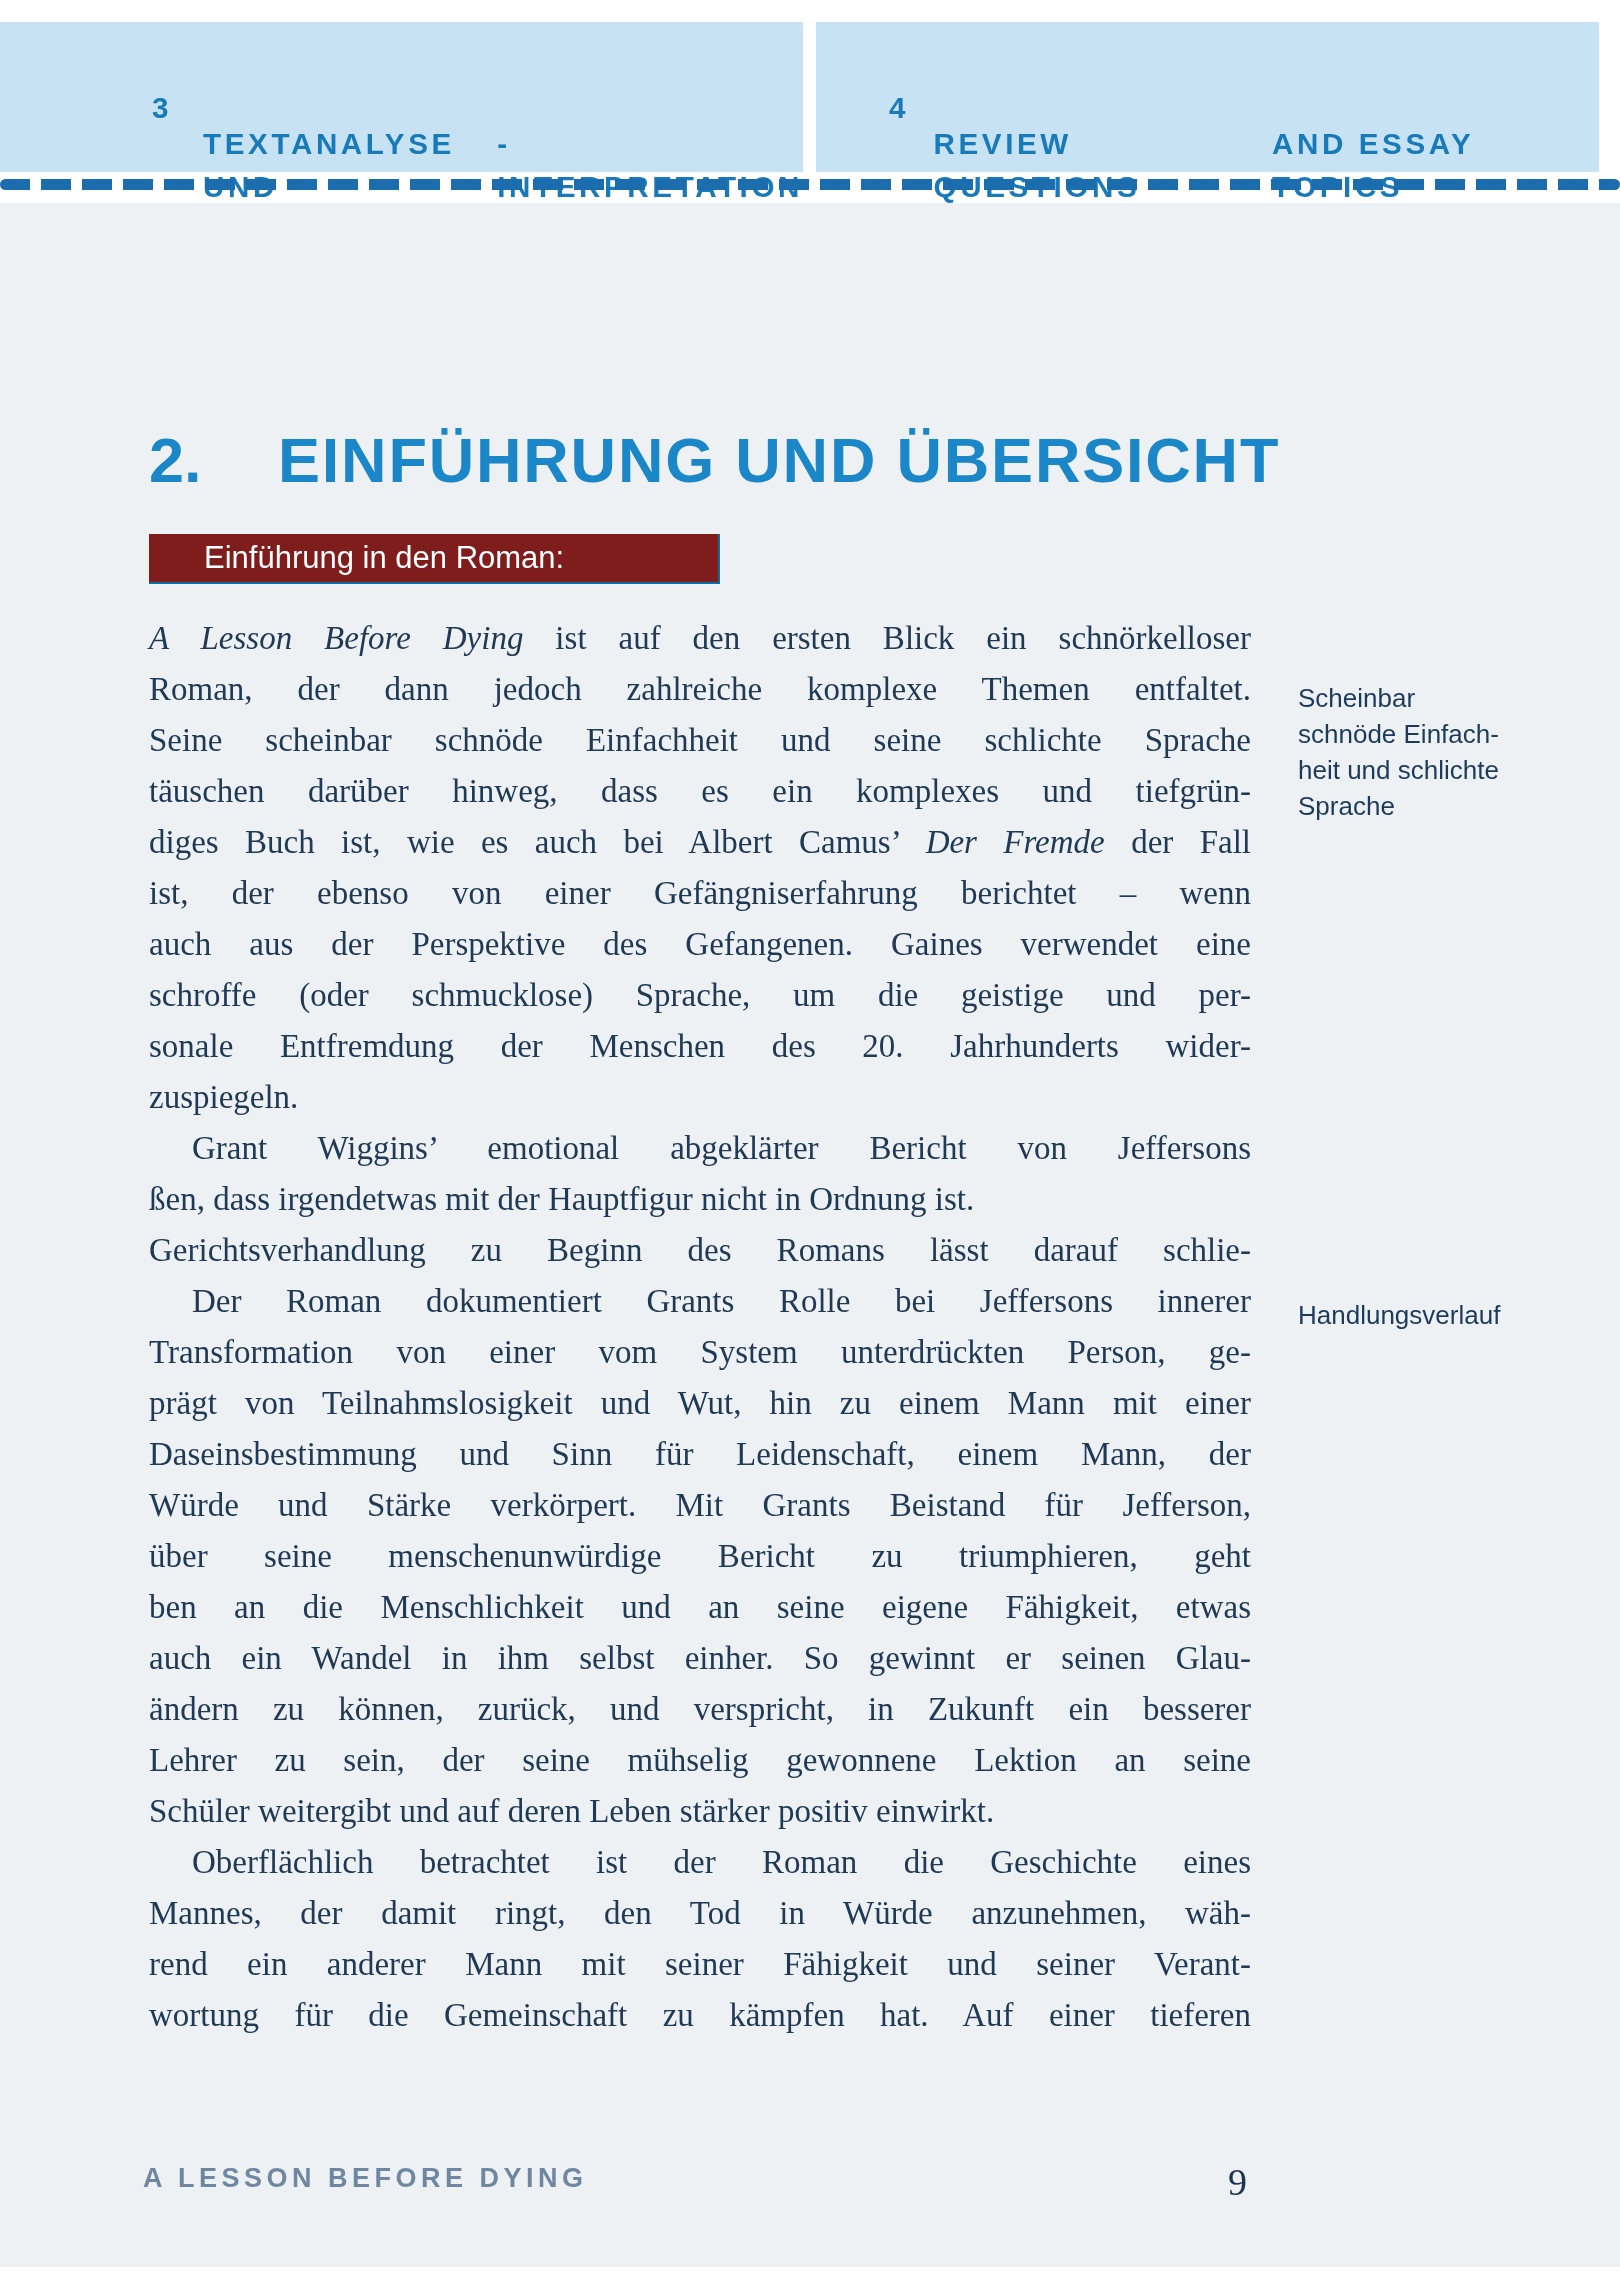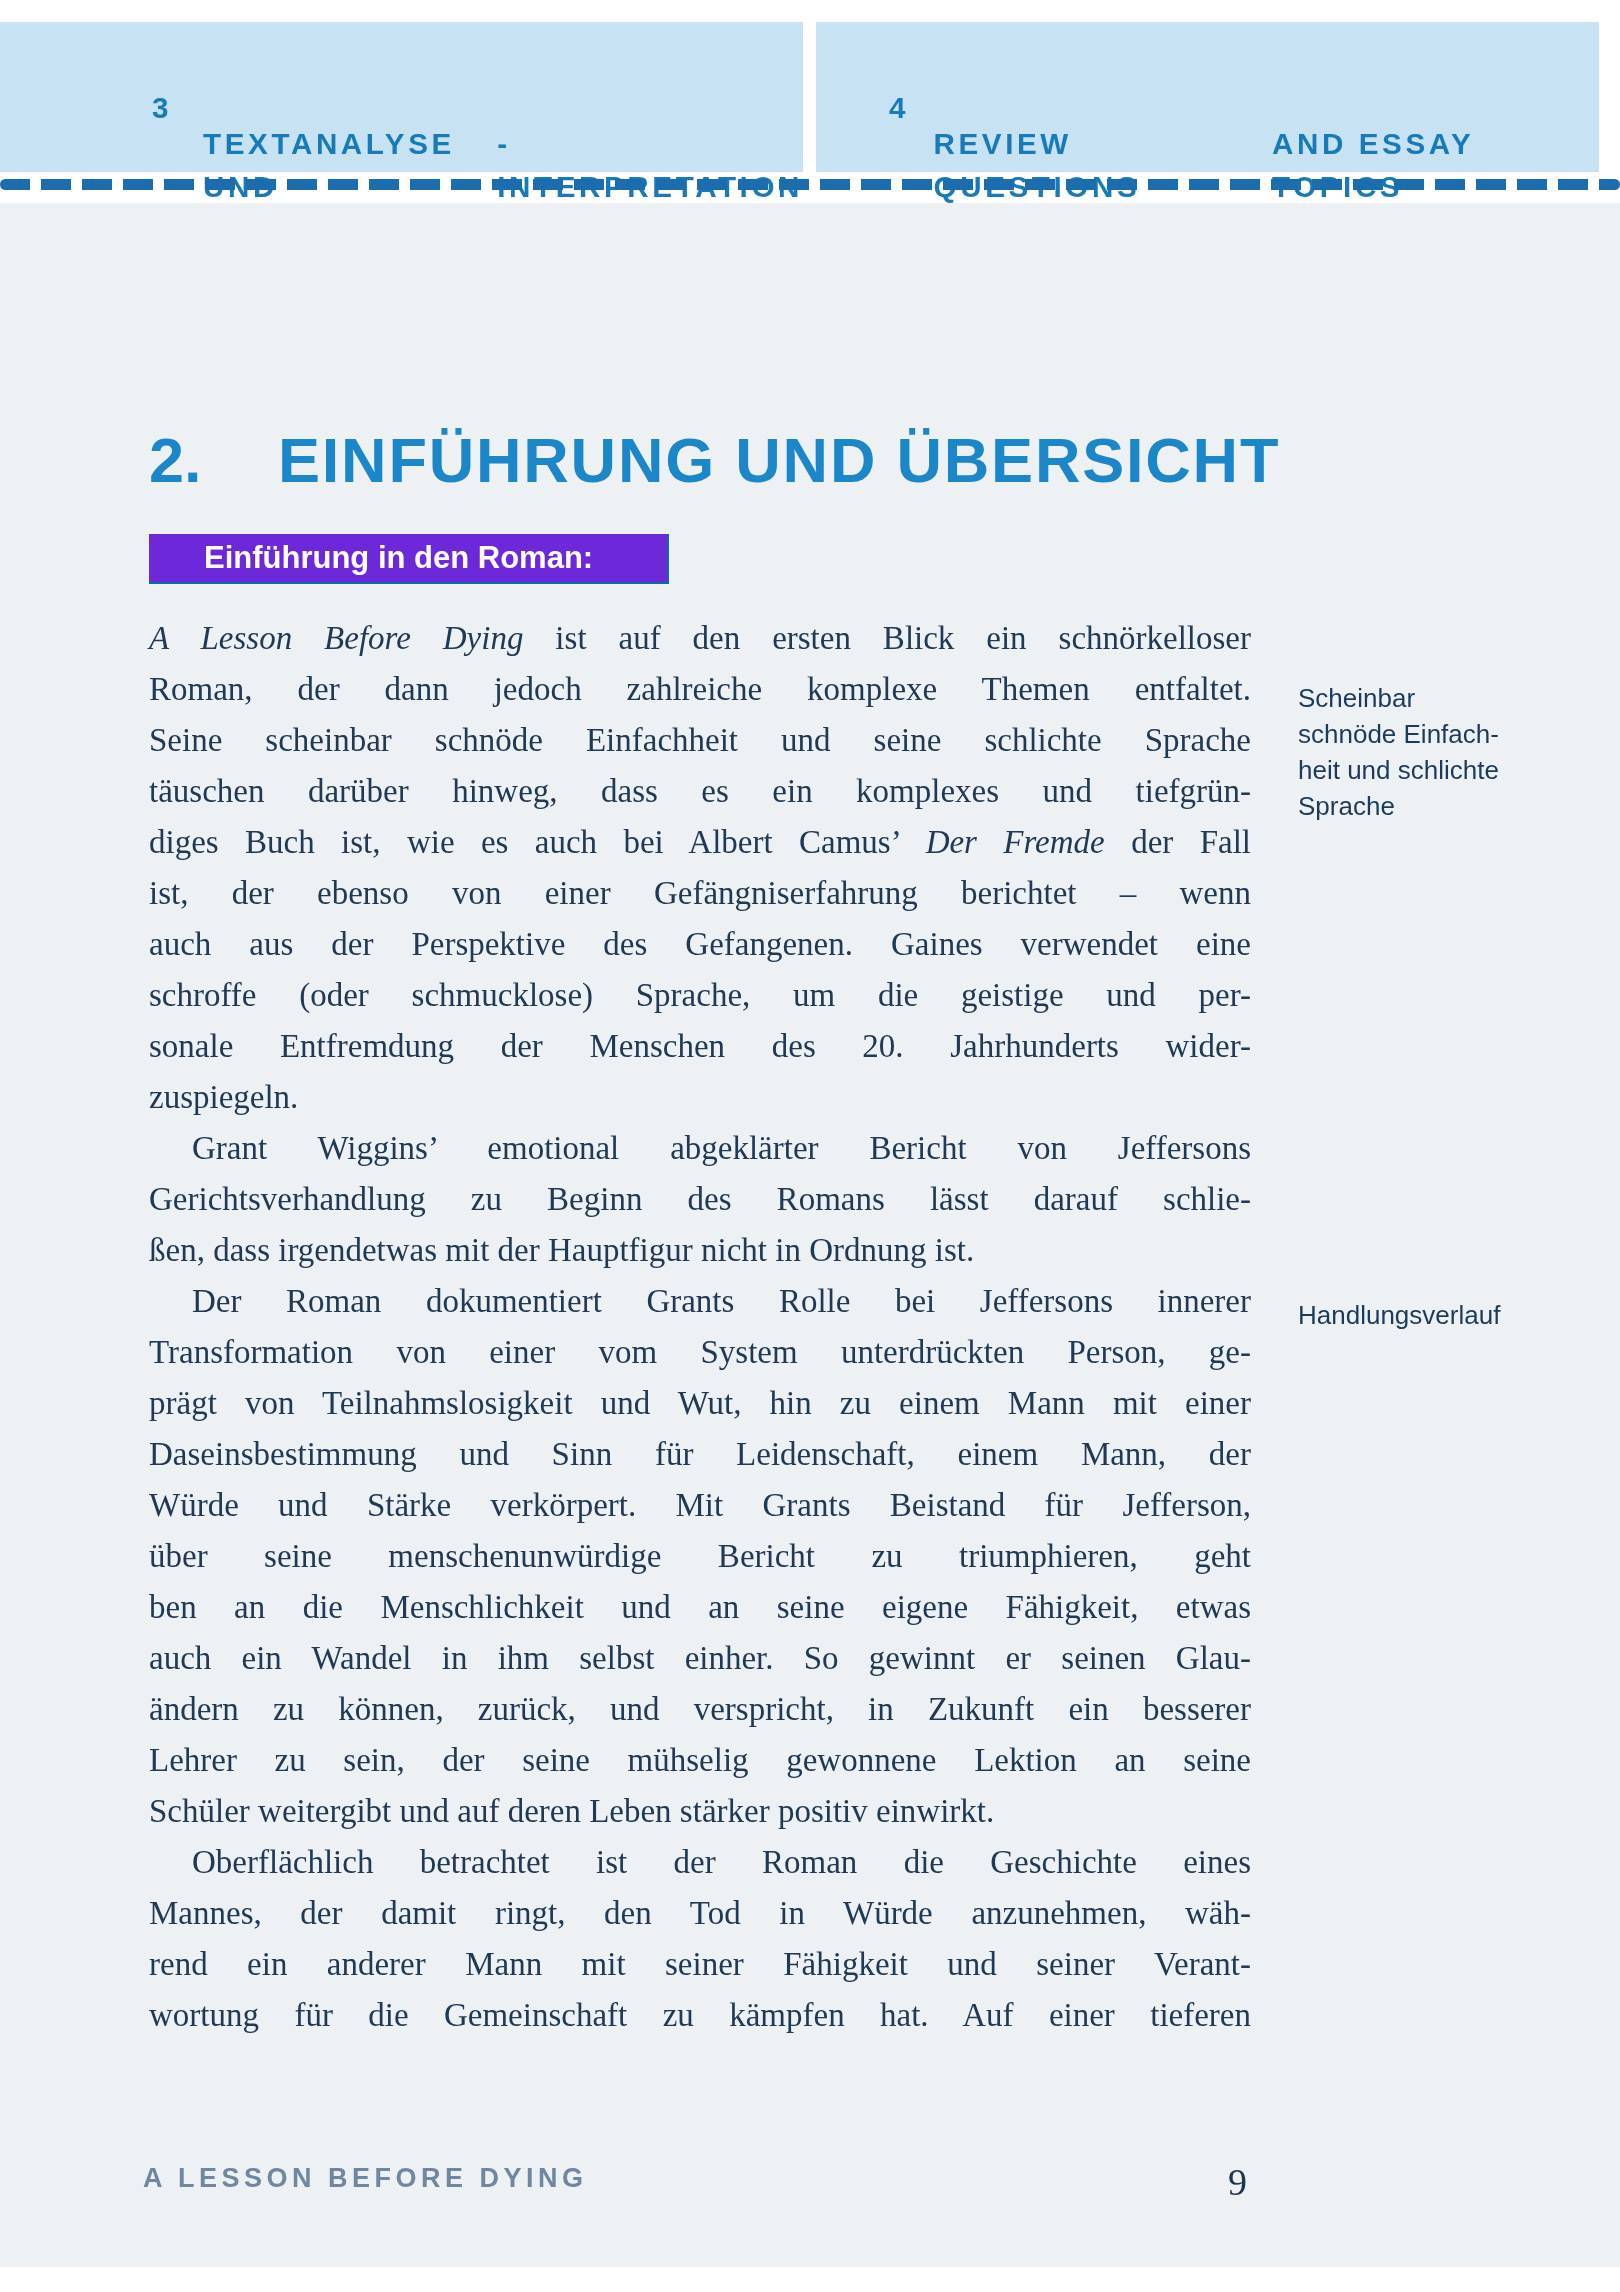--- a/index.html
+++ b/index.html
@@ -40,27 +40,27 @@
   
   .section-heading{
     position:absolute;left:149px;top:428px;
     display:flex;
     color:#1b86c8;
     font-weight:bold;font-size:63px;line-height:64px;letter-spacing:1.8px;
   }
   .sec-num{width:129px;letter-spacing:0;}
   
   .label-box{
-    position:absolute;left:149px;top:534px;width:520px;height:50px;
+    position:absolute;left:149px;top:534px;width:571px;height:50px;
     box-sizing:border-box;
-    background:#6d28d9;
+    background:#7f1d1d;
     border-right:2.7px solid #0d6ba8;
     border-bottom:2.7px solid #0d6ba8;
     color:#ffffff;
-    font-weight:bold;font-size:31px;line-height:47px;
+    font-weight:normal;font-size:31px;line-height:47px;
     padding-left:55px;
   }
   
   .body-text{
     position:absolute;left:149px;top:613px;width:1102px;
     font-family:"Liberation Serif", serif;
     font-size:33px;color:#203a55;
   }
   .bline{height:51px;line-height:51px;white-space:nowrap;}
   .bline.just{white-space:normal;text-align:justify;text-align-last:justify;}
@@ -124,22 +124,22 @@
       <div class="bline just"><span>Roman, der dann jedoch zahlreiche komplexe Themen entfaltet.</span></div>
       <div class="bline just"><span>Seine scheinbar schnöde Einfachheit und seine schlichte Sprache</span></div>
       <div class="bline just"><span>täuschen darüber hinweg, dass es ein komplexes und tiefgrün-</span></div>
       <div class="bline just"><span>diges Buch ist, wie es auch bei Albert Camus’ </span><em>Der Fremde</em><span> der Fall</span></div>
       <div class="bline just"><span>ist, der ebenso von einer Gefängniserfahrung berichtet – wenn</span></div>
       <div class="bline just"><span>auch aus der Perspektive des Gefangenen. Gaines verwendet eine</span></div>
       <div class="bline just"><span>schroffe (oder schmucklose) Sprache, um die geistige und per-</span></div>
       <div class="bline just"><span>sonale Entfremdung der Menschen des 20. Jahrhunderts wider-</span></div>
       <div class="bline"><span>zuspiegeln.</span></div>
       <div class="bline just ind"><span>Grant Wiggins’ emotional abgeklärter Bericht von Jeffersons</span></div>
+      <div class="bline"><span>ßen, dass irgendetwas mit der Hauptfigur nicht in Ordnung ist.</span></div>
       <div class="bline just"><span>Gerichtsverhandlung zu Beginn des Romans lässt darauf schlie-</span></div>
-      <div class="bline"><span>ßen, dass irgendetwas mit der Hauptfigur nicht in Ordnung ist.</span></div>
       <div class="bline just ind"><span>Der Roman dokumentiert Grants Rolle bei Jeffersons innerer</span></div>
       <div class="bline just"><span>Transformation von einer vom System unterdrückten Person, ge-</span></div>
       <div class="bline just"><span>prägt von Teilnahmslosigkeit und Wut, hin zu einem Mann mit einer</span></div>
       <div class="bline just"><span>Daseinsbestimmung und Sinn für Leidenschaft, einem Mann, der</span></div>
       <div class="bline just"><span>Würde und Stärke verkörpert. Mit Grants Beistand für Jefferson,</span></div>
       <div class="bline just"><span>über seine menschenunwürdige Bericht zu triumphieren, geht</span></div>
       <div class="bline just"><span>ben an die Menschlichkeit und an seine eigene Fähigkeit, etwas</span></div>
       <div class="bline just"><span>auch ein Wandel in ihm selbst einher. So gewinnt er seinen Glau-</span></div>
       <div class="bline just"><span>ändern zu können, zurück, und verspricht, in Zukunft ein besserer</span></div>
       <div class="bline just"><span>Lehrer zu sein, der seine mühselig gewonnene Lektion an seine</span></div>

